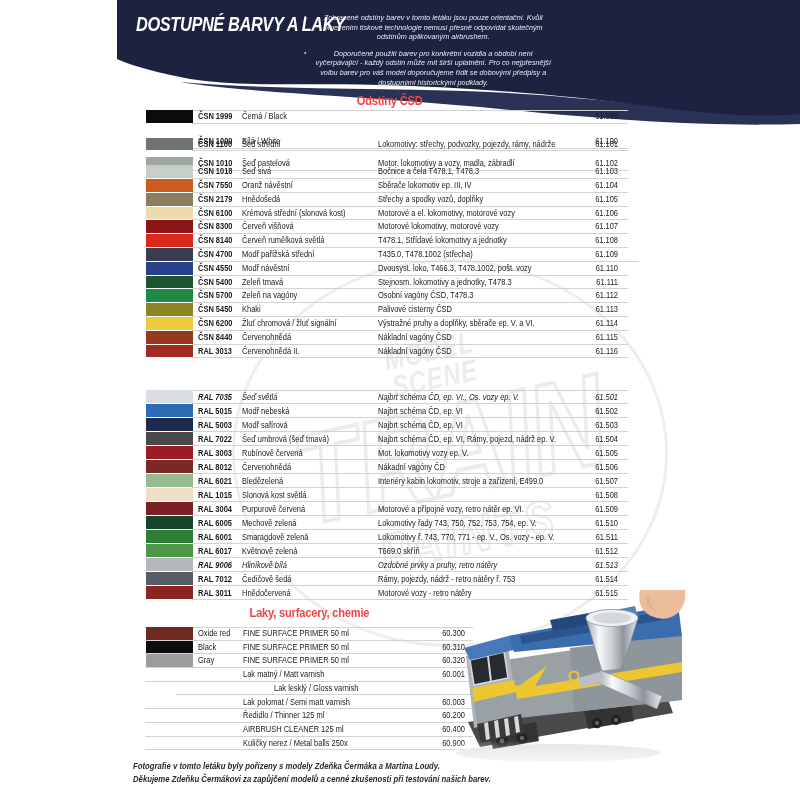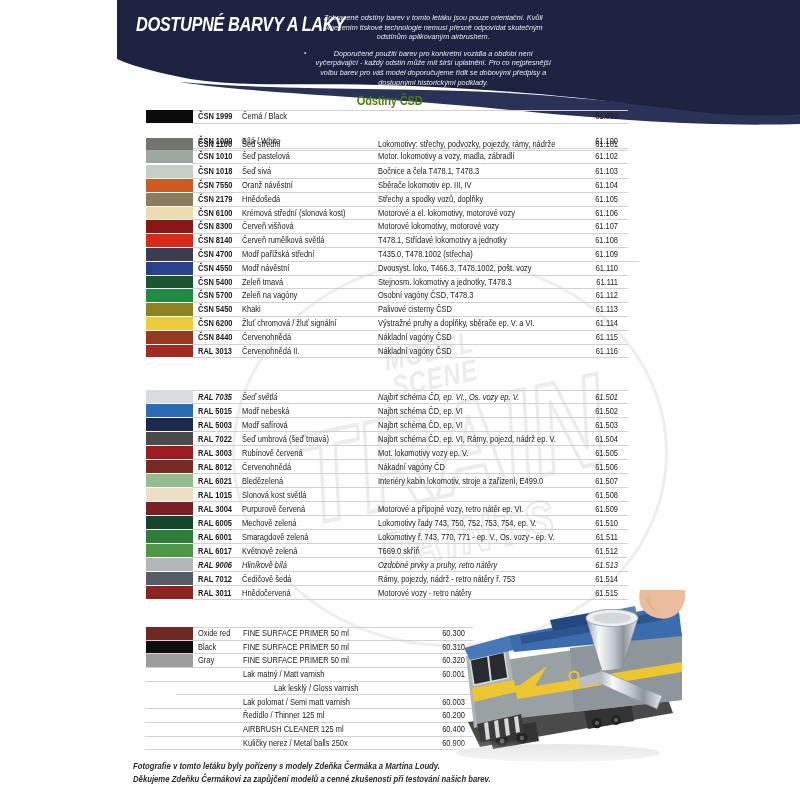--- a/index.html
+++ b/index.html
@@ -22,21 +22,21 @@
   #wm-ellipse{position:absolute;left:22px;top:24px;width:430px;height:382px;border:3px solid #eeeeee;border-radius:50%;}
   #wm-rot{position:absolute;left:0;top:0;width:480px;height:430px;display:flex;flex-direction:column;
     align-items:center;justify-content:center;transform:rotate(-12deg);}
   .wm-small{color:#ececec;font-weight:800;font-style:italic;font-size:30px;line-height:28px;letter-spacing:1px;transform:scaleX(.8);}
   .wm-big{color:#ffffff;-webkit-text-stroke:4px #ececec;font-weight:800;font-style:italic;
     font-size:128px;line-height:118px;letter-spacing:-2px;transform:scaleX(.82);}
   .wm-mid{color:#ffffff;-webkit-text-stroke:2.5px #ececec;font-weight:800;font-style:italic;
     font-size:52px;line-height:56px;letter-spacing:4px;transform:scaleX(.85);}
 
   
-  .sec-head{position:absolute;left:130px;width:520px;text-align:center;color:#4d7c0f;
+  .sec-head{position:absolute;left:130px;width:520px;text-align:center;color:#ef4444;
     font-size:13px;font-weight:800;letter-spacing:-0.2px;}
   .sec-head>span{display:inline-block;transform:scaleX(.85);}
   #csd-head{top:93px;}
   #cd-head{top:368px;}
   #laky-head{top:605px;width:358px;}
 
   
   .ptable{position:absolute;left:0;width:800px;}
   #table-csd{top:110px;}
   #table-cd{top:390px;}
@@ -90,20 +90,22 @@
       <span>Zobrazené odstíny barev v tomto letáku jsou pouze orientační. Kvůli omezením tiskové technologie nemusí přesně odpovídat skutečným odstínům aplikovaným airbrushem.</span>
     </p>
     <p class="bullet-p">
       <span class="bullet-dot"></span>
       <span>Doporučené použití barev pro konkrétní vozidla a období není vyčerpávající - každý odstín může mít širší uplatnění. Pro co nejpřesnější volbu barev pro váš model doporučujeme řídit se dobovými předpisy a dostupnými historickými podklady.</span>
     </p>
   </div>
 
   <div class="sec-head" id="csd-head">
     <span>Odstíny ČSD</span></div>
+  <div class="sec-head" id="laky-head">
+    <span>Laky, surfacery, chemie</span></div>
 
   <div class="ptable" id="table-csd">
       <div class="topline"></div>
       <div class="prow" style="top: 0px; height: 13.8px; line-height: 13.8px;">
         <div class="swatch" style="height: 12.8px; background: rgb(11, 11, 11);"></div>
         <span class="cell c-code">ČSN 1999</span>
         <span class="cell c-name">Černá / Black</span>
         <span class="cell c-desc"></span>
         <span class="cell c-num">61.099</span>
         <div class="rline"></div>
@@ -117,21 +119,21 @@
         <div class="rline"></div>
       </div>
       <div class="prow" style="top: 27.6px; height: 13.8px; line-height: 13.8px;">
         <div class="swatch" style="height: 12.8px; background: rgb(112, 117, 111);"></div>
         <span class="cell c-code">ČSN 1100</span>
         <span class="cell c-name">Šeď střední</span>
         <span class="cell c-desc">Lokomotivy: střechy, podvozky, pojezdy, rámy, nádrže</span>
         <span class="cell c-num">61.101</span>
         <div class="rline"></div>
       </div>
-      <div class="prow" style="top: 40px; height: 13.8px; line-height: 13.8px;">
+      <div class="prow" style="top: 47px; height: 13.8px; line-height: 13.8px;">
         <div class="swatch" style="height: 12.8px; background: rgb(157, 168, 158);"></div>
         <span class="cell c-code">ČSN 1010</span>
         <span class="cell c-name">Šeď pastelová</span>
         <span class="cell c-desc">Motor. lokomotivy a vozy, madla, zábradlí</span>
         <span class="cell c-num">61.102</span>
         <div class="rline"></div>
       </div>
       <div class="prow" style="top: 55.2px; height: 13.8px; line-height: 13.8px;">
         <div class="swatch" style="height: 12.8px; background: rgb(198, 206, 197);"></div>
         <span class="cell c-code">ČSN 1018</span>

